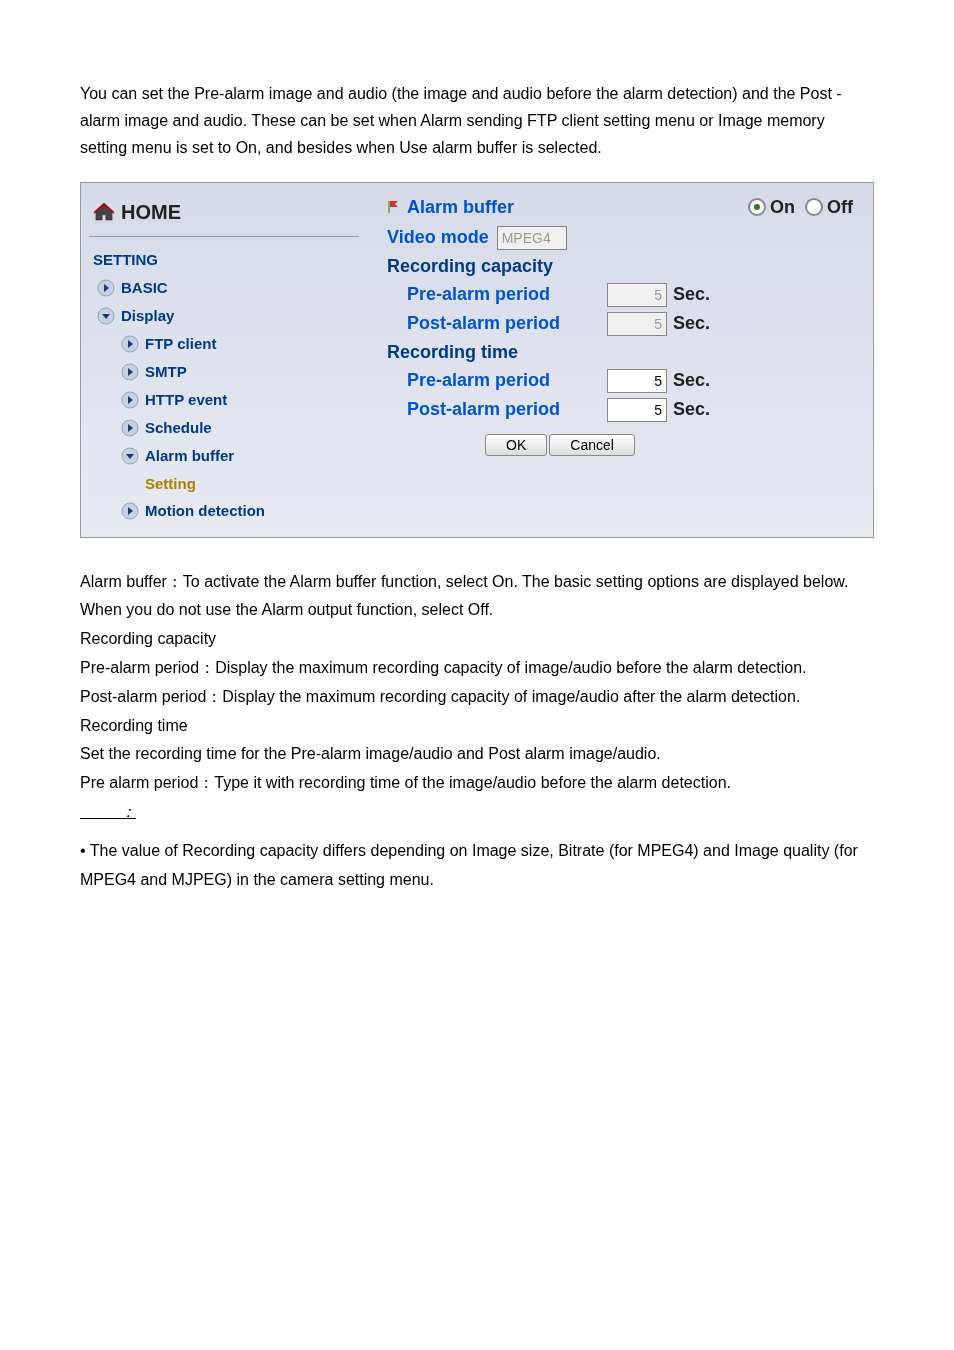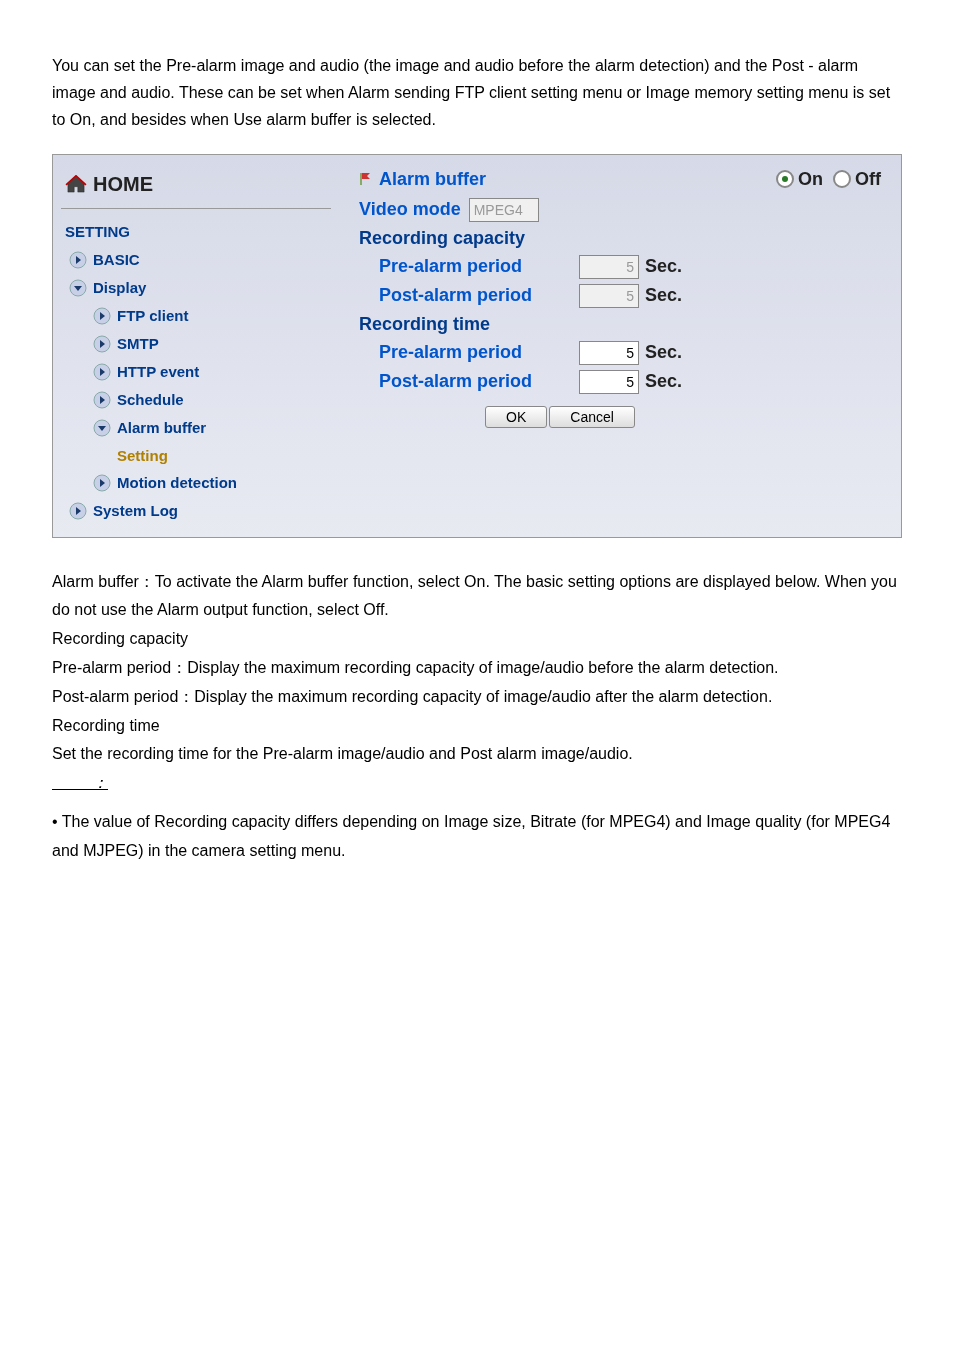--- a/index.html
+++ b/index.html
@@ -3,21 +3,21 @@
   <meta charset="utf-8">
   <style>
     body {
       margin: 0;
       padding: 0;
       font-family: Arial, sans-serif;
       background: #fff;
       width: 954px;
     }
     .page-content {
-      padding: 52px;
+      padding: 80px;
     }
     .intro-text {
       font-size: 16px;
       line-height: 1.7;
       margin-bottom: 20px;
       color: #000;
     }
     .app-panel {
       display: flex;
       background: linear-gradient(to bottom, #d6dae8 0%, #e8eaf2 100%);
@@ -267,27 +267,20 @@
           </div>
           <div class="nav-item level-3">
             <span class="nav-label nav-yellow">Setting</span>
           </div>
           <div class="nav-item level-2">
             <svg class="bullet" viewBox="0 0 18 18">
               <circle cx="9" cy="9" r="8" fill="#c8d0e8" stroke="#8aa"></circle>
               <path d="M7 5 L12 9 L7 13 Z" fill="#1a3a6a"></path>
             </svg>
             <span class="nav-label nav-blue">Motion detection</span>
-          </div>
-          <div class="nav-item level-1">
-            <svg class="bullet" viewBox="0 0 18 18">
-              <circle cx="9" cy="9" r="8" fill="#c8d0e8" stroke="#8aa"></circle>
-              <path d="M7 5 L12 9 L7 13 Z" fill="#1a3a6a"></path>
-            </svg>
-            <span class="nav-label nav-blue">System Log</span>
           </div>
         </div>
     </div>
 
     <div class="main-panel">
       <div class="panel-title-row">
         <svg class="flag-icon" viewBox="0 0 14 14">
           <rect x="1" y="1" width="2" height="12" fill="#8a6"></rect>
           <path d="M3 1 L11 1 L8 4 L11 7 L3 7 Z" fill="#c33"></path>
         </svg>
@@ -340,17 +333,18 @@
     </div>
   </div>
 
   <div class="body-text">
     <div>Alarm buffer：To activate the Alarm buffer function, select On. The basic setting options are displayed below. When you do not use the Alarm output function, select Off.</div>
     <div>Recording capacity</div>
     <div>Pre-alarm period：Display the maximum recording capacity of image/audio before the alarm detection.</div>
     <div>Post-alarm period：Display the maximum recording capacity of image/audio after the alarm detection.</div>
     <div>Recording time</div>
     <div>Set the recording time for the Pre-alarm image/audio and Post alarm image/audio.</div>
+    <div>Pre alarm period：Type it with recording time of the image/audio before the alarm detection.</div>
     <div><span class="note-label">&nbsp;&nbsp;&nbsp;&nbsp;&nbsp;&nbsp;&nbsp;&nbsp;&nbsp;：</span></div>
     <div style="height:10px"></div>
     <div>• The value of Recording capacity differs depending on Image size, Bitrate (for MPEG4) and Image quality (for MPEG4 and MJPEG) in the camera setting menu.</div>
   </div>
 </div>
 
 </body></html>

